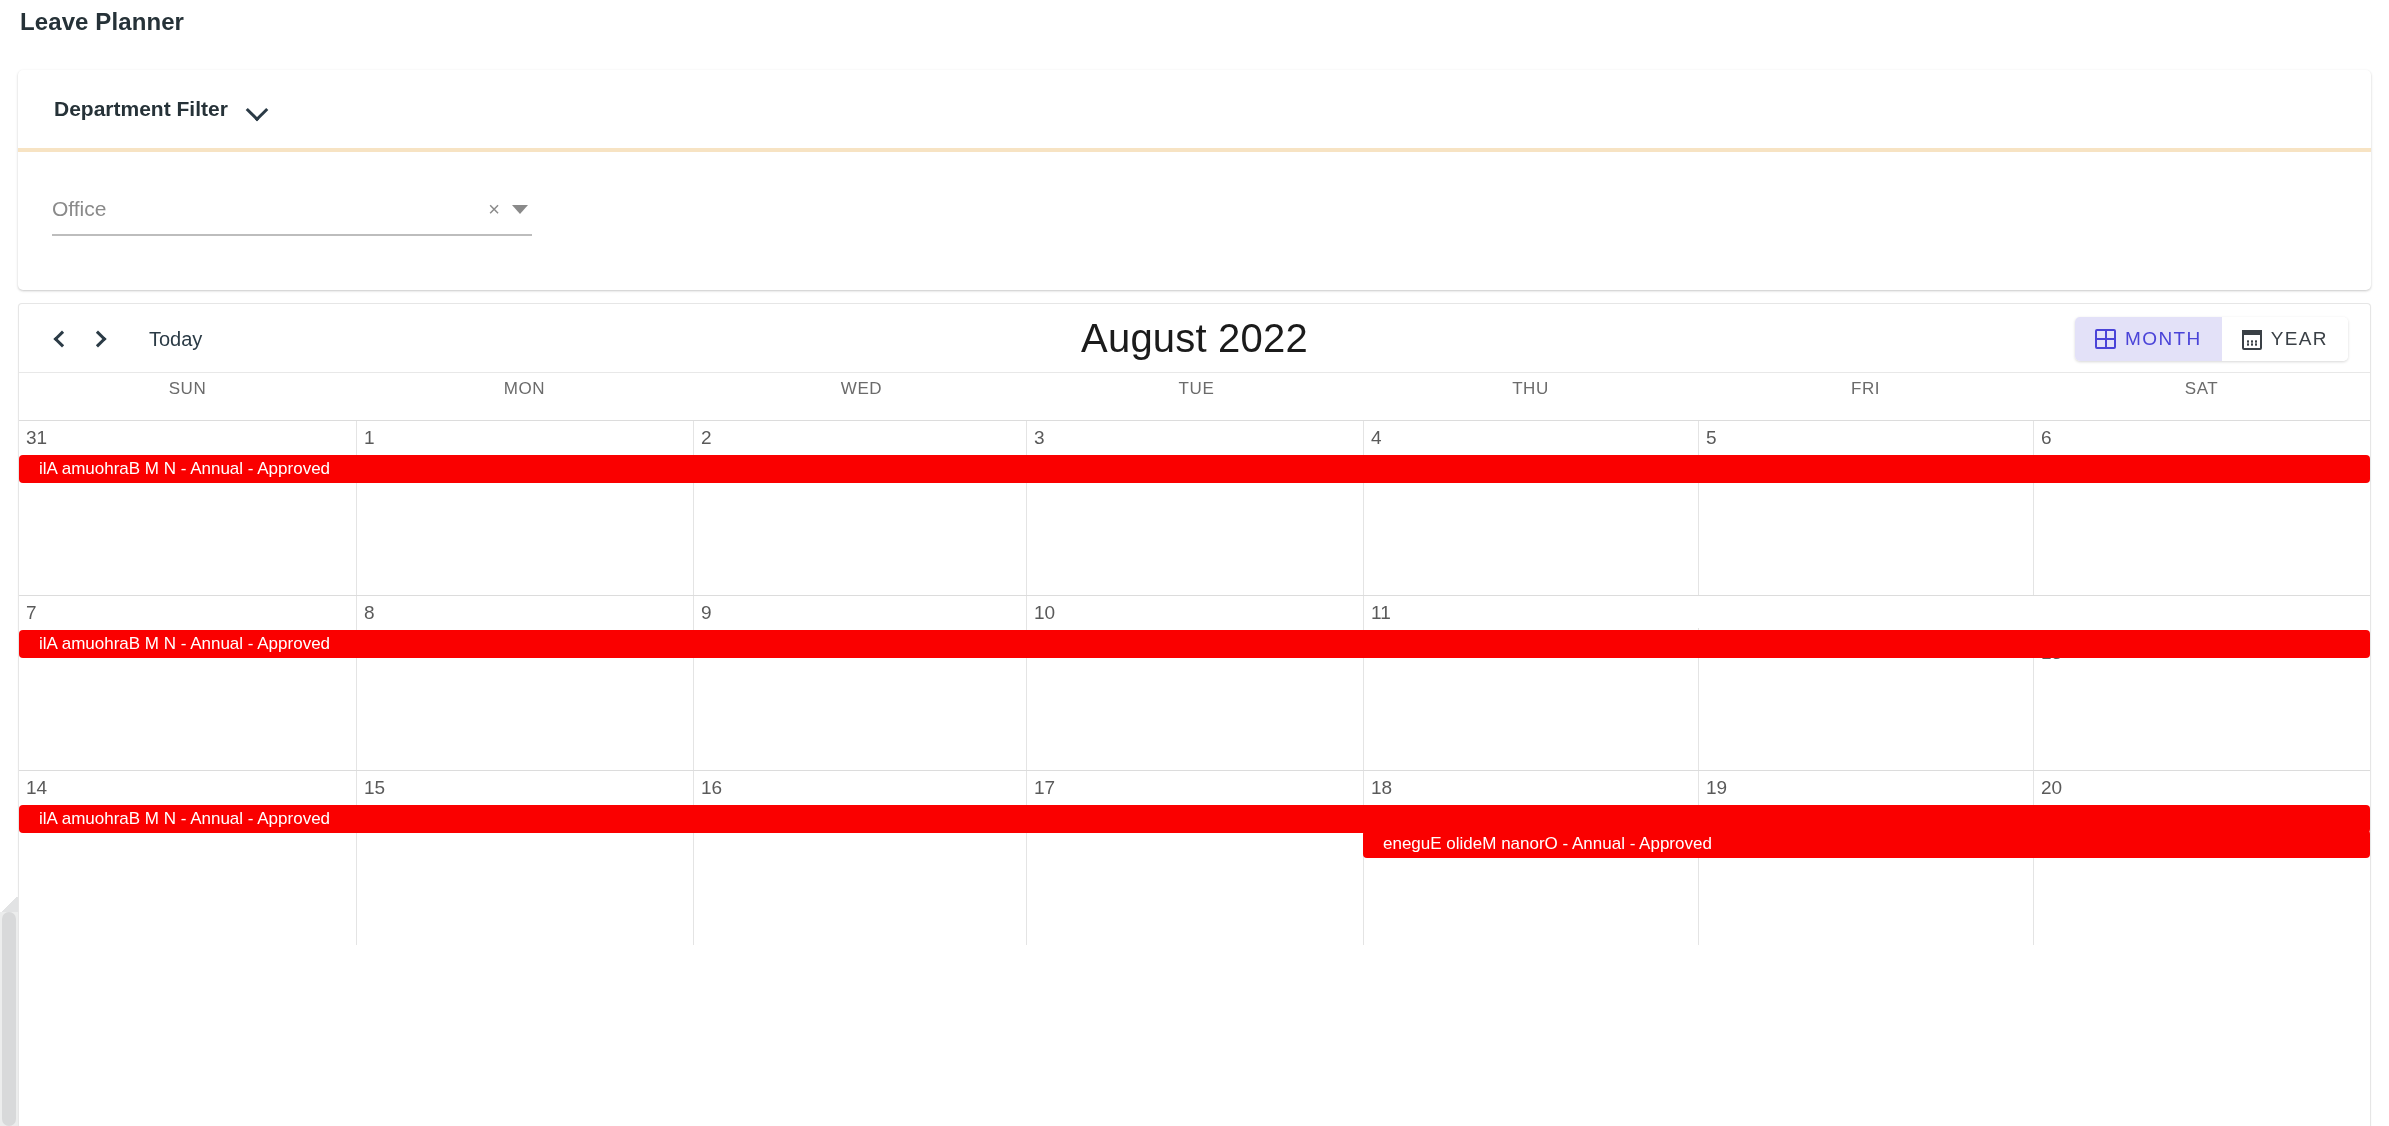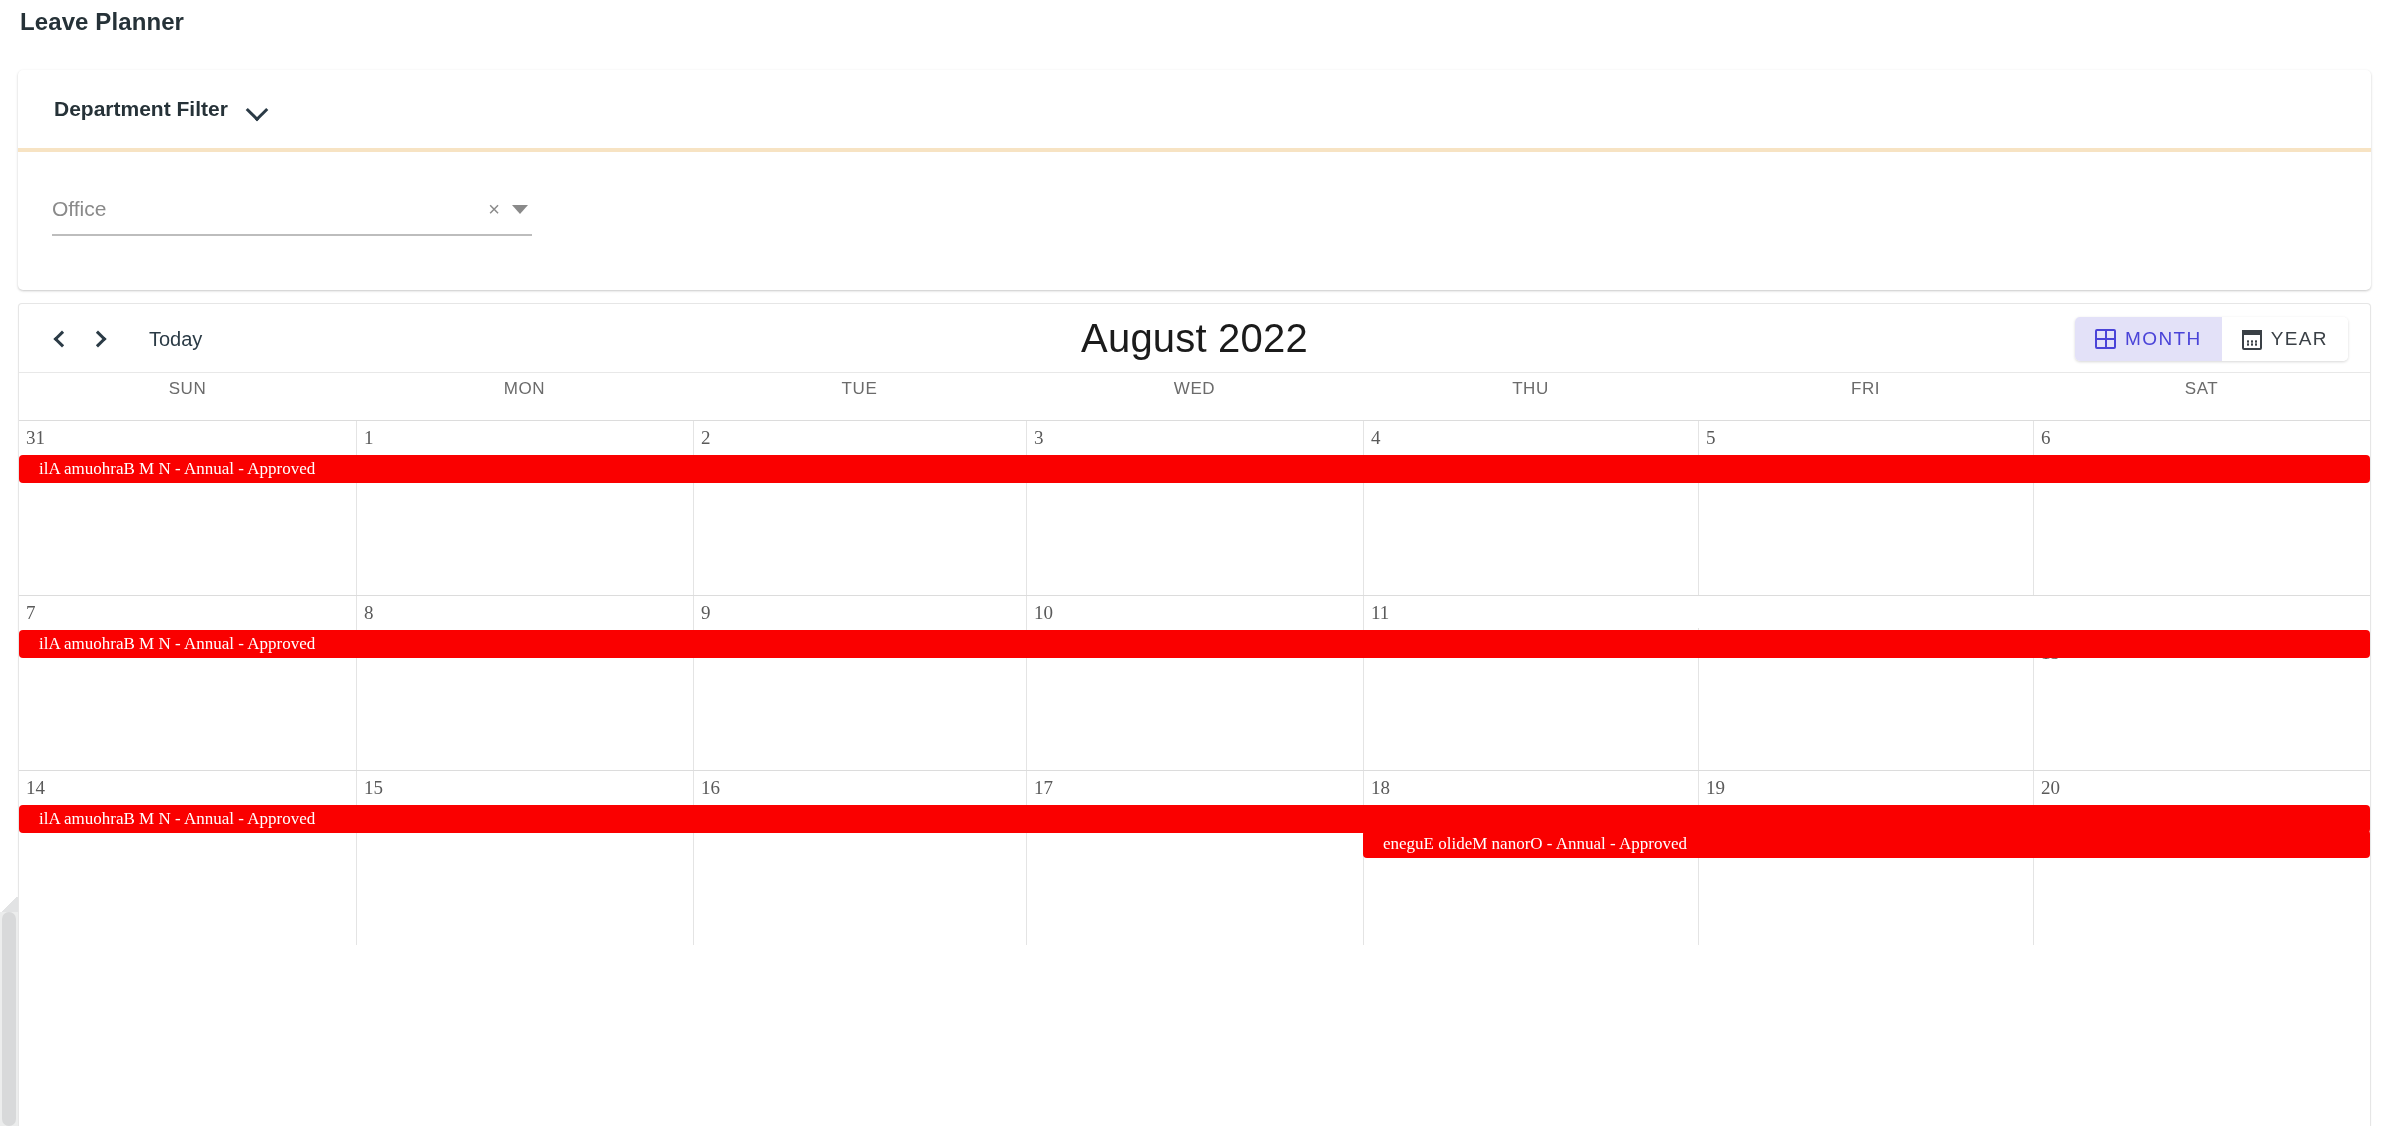--- a/index.html
+++ b/index.html
@@ -241,21 +241,20 @@
     letter-spacing: .6px;
     padding-top: 6px;
   }
 
   
   .week-row {
     display: flex;
     position: relative;
     height: 175px;
     border-top: 1px solid #dcdcdc;
-    font-family: Liberation Serif, serif;
   }
   .day-cell {
     border-left: 1px solid #e4e4e4;
     position: relative;
   }
   .day-cell:first-child { border-left: none; }
   .day-num {
     font-size: 19px;
     color: #5a5a5a;
     padding: 6px 0 0 7px;
@@ -348,22 +347,22 @@
       <button class="view-btn">
         <span class="icon-cal"></span>
         <span>YEAR</span>
       </button>
     </div>
   </div>
 
   <div class="weekday-row" id="weekday-row">
       <div class="weekday" style="width: 337px;">SUN</div>
       <div class="weekday" style="width: 337px;">MON</div>
+      <div class="weekday" style="width: 337px;">WED</div>
       <div class="weekday" style="width: 333px;">TUE</div>
-      <div class="weekday" style="width: 337px;">WED</div>
       <div class="weekday" style="width: 335px;">THU</div>
       <div class="weekday" style="width: 335px;">FRI</div>
       <div class="weekday" style="width: 337px;">SAT</div>
     </div>
 
   <div id="weeks-container">
       <div class="week-row">
         <div class="day-cell" style="width: 337px;">
           <div class="day-num">31</div>
         </div>

